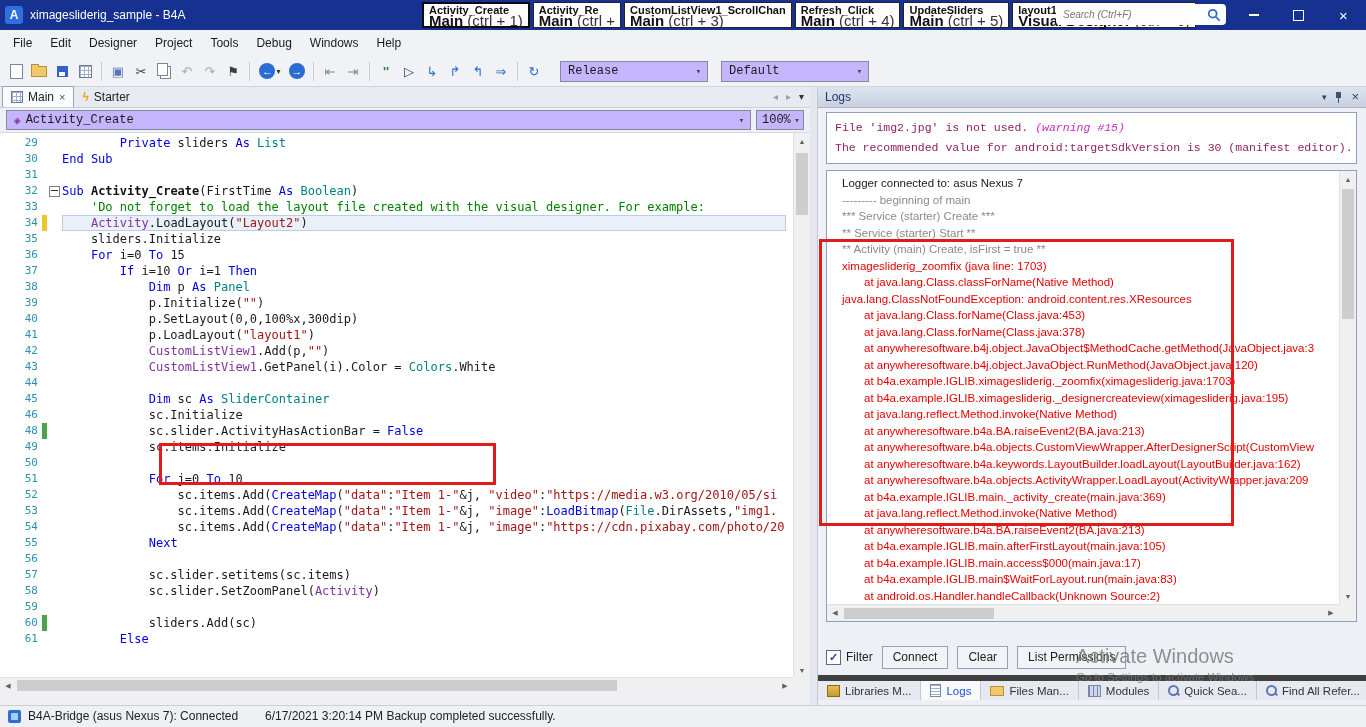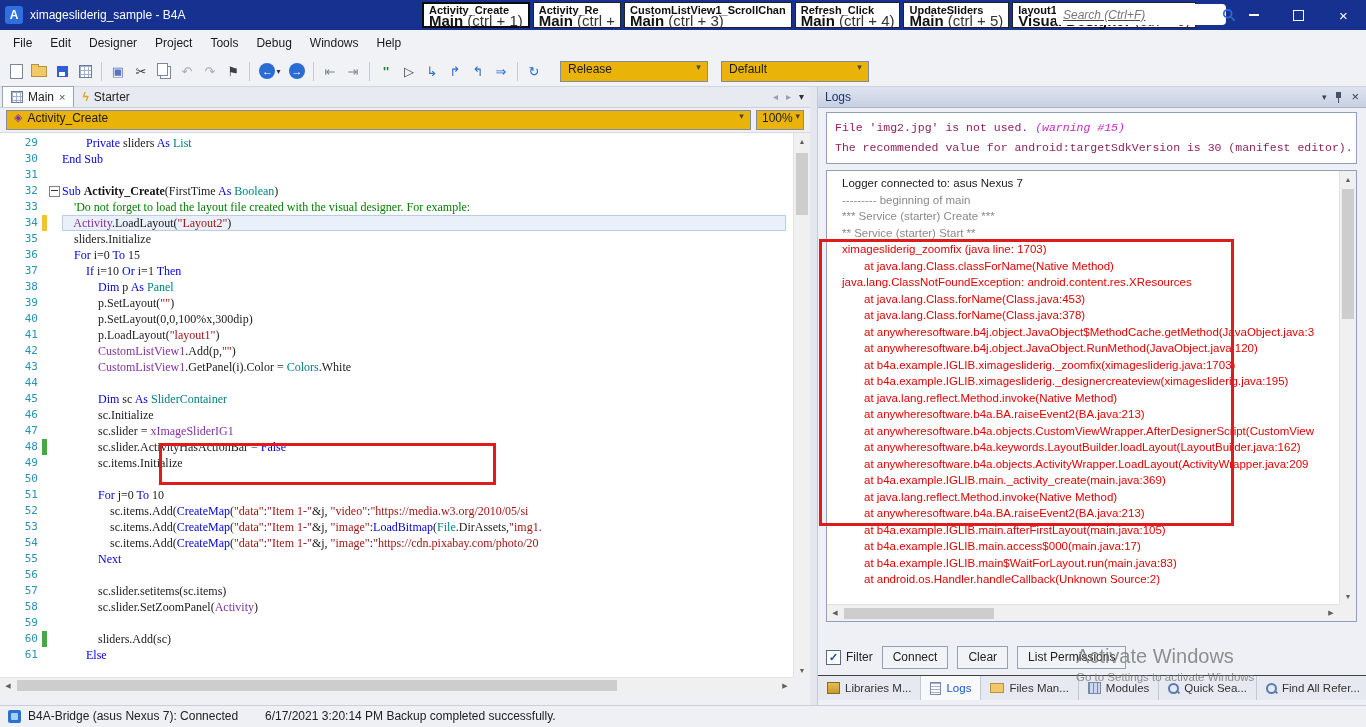--- a/index.html
+++ b/index.html
@@ -10,21 +10,21 @@
   .titlebar{position:absolute;left:0;top:0;width:1366px;height:30px;background:var(--titlebar,#16318F);}
   .title-logo{position:absolute;left:5px;top:6px;width:18px;height:18px;background:#2f6fe0;border-radius:3px;color:#fff;font-weight:bold;font-size:12px;display:flex;align-items:center;justify-content:center;}
   .title-text{position:absolute;left:30px;top:8px;color:#fff;font-size:12px;white-space:nowrap;}
   .header-tab-strip{position:absolute;left:422px;top:2px;height:26px;display:flex;gap:3px;}
   .htab{background:#fff;border:1px solid #222;padding:1px 5px;display:flex;flex-direction:column;justify-content:center;cursor:pointer;}
   .htab.active{border:2px solid #0b0b0b;}
   .htab-title{font-size:11px;font-weight:bold;color:#101010;line-height:12px;white-space:nowrap;}
   .htab-sub{font-size:15px;color:#333;line-height:10px;white-space:nowrap;}
   .htab-sub b{color:#111;}
   .search-box{position:absolute;right:140px;top:4px;width:160px;height:21px;background:#fff;border-radius:4px;display:flex;align-items:center;padding:0 5px;}
-  .search-box input{border:none;outline:none;flex:1;font-size:12px;font-style:italic;color:#444;font-family:"Liberation Sans",sans-serif;background:transparent;text-decoration:underline;}
+  .search-box input{border:none;outline:none;flex:1;font-size:10px;font-style:italic;color:#444;font-family:"Liberation Sans",sans-serif;background:transparent;}
   .search-box input::placeholder{color:#777;font-style:italic;}
   .win-controls{position:absolute;right:0;top:0;height:30px;display:flex;}
   .win-btn{width:45px;height:30px;display:flex;align-items:center;justify-content:center;color:#fff;cursor:pointer;}
   .wm-min{width:10px;height:2px;background:#fff;display:inline-block;}
   .wm-box{width:9px;height:9px;border:1px solid #fff;display:inline-block;}
   .wm-x{font-size:15px;line-height:15px;}
 
   
   .menubar{position:absolute;left:0;top:30px;width:1366px;height:26px;background:#f0f2f6;display:flex;align-items:center;padding-left:4px;box-sizing:border-box;}
   .menu-item{padding:4px 9px;font-size:12px;color:#1a1a1a;cursor:pointer;}
@@ -40,21 +40,21 @@
   .glyph.dark{color:#3a3f4a;}
   .g-page{width:11px;height:13px;background:#fff;border:1px solid #7a8699;display:inline-block;}
   .g-folder{width:14px;height:9px;background:#f3c869;border:1px solid #b9903c;display:inline-block;position:relative;}
   .g-folder::before{content:"";position:absolute;left:-1px;top:-3px;width:6px;height:2px;background:#f3c869;border:1px solid #b9903c;border-bottom:none;}
   .g-floppy{width:11px;height:11px;background:#2f5fd0;display:inline-block;position:relative;}
   .g-floppy::after{content:"";position:absolute;left:2px;bottom:1px;width:6px;height:4px;background:#fff;}
   .g-grid{width:11px;height:11px;display:inline-block;background:#fff;border:1px solid #6a7c9a;background-image:linear-gradient(#9fb0cc 1px,transparent 1px),linear-gradient(90deg,#9fb0cc 1px,transparent 1px);background-size:4px 4px;}
   .g-copy{width:9px;height:11px;background:#fff;border:1px solid #7a8699;display:inline-block;box-shadow:3px 3px 0 -1px #fff,3px 3px 0 0 #7a8699;margin-right:3px;margin-bottom:3px;}
   .nav-circle{width:16px;height:16px;border-radius:50%;background:#2b6cd4;color:#fff;font-size:11px;display:inline-flex;align-items:center;justify-content:center;}
   .mini-caret{font-size:8px;color:#333;margin-left:1px;}
-  .combo{height:21px;background:#eab308;border:1px solid #828b9c;display:flex;align-items:flex-start;font-size:12px;color:#1a1a1a;padding-left:7px;box-sizing:border-box;cursor:pointer;}
+  .combo{height:21px;background:#c4b5fd;border:1px solid #828b9c;display:flex;align-items:center;font-size:12px;color:#1a1a1a;padding-left:7px;box-sizing:border-box;cursor:pointer;font-family:Liberation Mono, monospace;}
   .combo .caret{margin-left:auto;width:17px;text-align:center;font-size:9px;color:#444;}
   .combo-release{width:148px;margin-left:14px;}
   .combo-default{width:148px;margin-left:12px;}
 
   
   .left-pane{position:absolute;left:0;top:87px;width:810px;height:618px;background:#eef0f4;}
   .doc-tabs{position:relative;height:21px;background:#e7eaf1;border-bottom:1px solid #c9ced9;display:flex;align-items:flex-end;padding-left:2px;box-sizing:border-box;}
   .dtab{height:20px;display:flex;align-items:center;gap:5px;padding:0 8px;font-size:12px;color:#222;cursor:pointer;}
   .dtab.active{background:#fbfcfe;border:1px solid #99a4b8;border-bottom:none;}
   .dtab-close{font-size:11px;color:#555;line-height:10px;}
@@ -72,21 +72,21 @@
   .code-wrap{position:relative;height:545px;background:#fff;overflow:hidden;border-top:1px solid #d6dae2;box-sizing:border-box;}
   .code-lines{padding-top:2px;}
   .code-row{display:flex;height:16px;line-height:16px;font-family:"DejaVu Sans Mono","Liberation Mono",monospace;font-size:12px;white-space:pre;}
   .ln{width:38px;text-align:right;color:var(--line_number,#2B91AF);padding-right:4px;flex:none;font-size:11px;}
   .mk{width:5px;flex:none;}
   .mk.y{background:#edc62f;}
   .mk.g{background:#4aa54a;}
   .fold{width:15px;flex:none;display:flex;align-items:center;justify-content:center;}
   .fold-box{width:9px;height:9px;border:1px solid #808080;background:#fff;position:relative;display:inline-block;}
   .fold-box::after{content:"";position:absolute;left:1px;right:1px;top:3px;height:1px;background:#333;}
-  .ct{flex:1;color:#1a1a1a;overflow:hidden;margin-right:24px;font-family:Liberation Serif, serif;}
+  .ct{flex:1;color:#1a1a1a;overflow:hidden;margin-right:24px;}
   .code-row.hl .ct{background:#e9f0fa;box-shadow:0 0 0 1px #b9cde6 inset;}
   .seg-k{color:var(--keyword,#0000E0);}
   .seg-t{color:var(--type_teal,#008080);}
   .seg-s{color:var(--string_maroon,#A31515);}
   .seg-c{color:var(--comment_green,#008000);}
   .seg-v{color:var(--identifier_purple,#8033A0);}
   .seg-b{color:#111;font-weight:bold;}
   .seg-n{color:#1a1a1a;}
 
   .sb{background:#f0f0f0;}
@@ -138,21 +138,21 @@
   .log-hscroll .right{right:0;}
   .log-hthumb{left:17px;width:150px;top:3px;height:11px;}
   .sb-corner{position:absolute;right:0;bottom:0;width:17px;height:17px;background:#f0f0f0;}
 
   .log-controls{position:absolute;left:8px;top:558px;width:531px;height:24px;display:flex;align-items:center;gap:9px;}
   .filter-check{display:flex;align-items:center;gap:5px;font-size:12px;color:#222;cursor:pointer;}
   .cb{width:13px;height:13px;background:#fff;border:1px solid #5a6a86;display:inline-flex;align-items:center;justify-content:center;}
   .cb .check{color:#1a4ab0;font-size:11px;line-height:11px;font-weight:bold;}
   .btn{height:23px;padding:0 10px;background:#f2f3f6;border:1px solid #93a0b5;font-size:12px;color:#222;font-family:"Liberation Sans",sans-serif;cursor:pointer;}
 
-  .panel-tabs{position:absolute;left:0;right:0;top:588px;height:25px;background:#e6e9f0;border-top:1px solid #404040;display:flex;box-sizing:border-box;}
+  .panel-tabs{position:absolute;left:0;right:0;top:588px;height:25px;background:#e6e9f0;border-top:6px solid #404040;display:flex;box-sizing:border-box;}
   .ptab{display:flex;align-items:center;gap:5px;padding:0 9px;font-size:11.5px;color:#333;border-right:1px solid #c2c9d6;white-space:nowrap;cursor:pointer;}
   .ptab.active{background:#f8f9fb;color:#1f55cc;}
   .pt-ico{display:inline-block;}
   .book-icon{width:11px;height:10px;background:linear-gradient(#e4bd55,#c89a2e);border:1px solid #8a6a1a;}
   .logs-icon{width:9px;height:11px;background:#fff;border:1px solid #7a89a8;background-image:linear-gradient(#9fb0cc 1px,transparent 1px);background-size:100% 3px;}
   .folder-icon{width:12px;height:8px;background:#f3c869;border:1px solid #b9903c;position:relative;}
   .modules-icon{width:11px;height:10px;background:#cdd6ea;border:1px solid #7a89a8;background-image:linear-gradient(90deg,#7a89a8 1px,transparent 1px);background-size:4px 100%;}
   .search-icon{width:7px;height:7px;border:2px solid #5a7ab0;border-radius:50%;position:relative;}
   .search-icon::after{content:"";position:absolute;left:6px;top:6px;width:4px;height:2px;background:#5a7ab0;transform:rotate(45deg);}
 
@@ -353,29 +353,28 @@
           <div class="code-row"><span class="ln">29</span><span class="mk"></span><span class="fold"></span><span class="ct"><span class="seg-n">        </span><span class="seg-k">Private</span><span class="seg-n"> sliders </span><span class="seg-k">As</span><span class="seg-n"> </span><span class="seg-t">List</span></span></div>
           <div class="code-row"><span class="ln">30</span><span class="mk"></span><span class="fold"></span><span class="ct"><span class="seg-k">End Sub</span></span></div>
           <div class="code-row"><span class="ln">31</span><span class="mk"></span><span class="fold"></span><span class="ct"></span></div>
           <div class="code-row"><span class="ln">32</span><span class="mk"></span><span class="fold"><span class="fold-box"></span></span><span class="ct"><span class="seg-k">Sub</span><span class="seg-n"> </span><span class="seg-b">Activity_Create</span><span class="seg-n">(FirstTime </span><span class="seg-k">As</span><span class="seg-n"> </span><span class="seg-t">Boolean</span><span class="seg-n">)</span></span></div>
           <div class="code-row"><span class="ln">33</span><span class="mk"></span><span class="fold"></span><span class="ct"><span class="seg-n">    </span><span class="seg-c">'Do not forget to load the layout file created with the visual designer. For example:</span></span></div>
           <div class="code-row hl"><span class="ln">34</span><span class="mk y"></span><span class="fold"></span><span class="ct"><span class="seg-n">    </span><span class="seg-v">Activity</span><span class="seg-n">.LoadLayout(</span><span class="seg-s">"Layout2"</span><span class="seg-n">)</span></span></div>
           <div class="code-row"><span class="ln">35</span><span class="mk"></span><span class="fold"></span><span class="ct"><span class="seg-n">    sliders.Initialize</span></span></div>
           <div class="code-row"><span class="ln">36</span><span class="mk"></span><span class="fold"></span><span class="ct"><span class="seg-n">    </span><span class="seg-k">For</span><span class="seg-n"> i=0 </span><span class="seg-k">To</span><span class="seg-n"> 15</span></span></div>
           <div class="code-row"><span class="ln">37</span><span class="mk"></span><span class="fold"></span><span class="ct"><span class="seg-n">        </span><span class="seg-k">If</span><span class="seg-n"> i=10 </span><span class="seg-k">Or</span><span class="seg-n"> i=1 </span><span class="seg-k">Then</span></span></div>
           <div class="code-row"><span class="ln">38</span><span class="mk"></span><span class="fold"></span><span class="ct"><span class="seg-n">            </span><span class="seg-k">Dim</span><span class="seg-n"> p </span><span class="seg-k">As</span><span class="seg-n"> </span><span class="seg-t">Panel</span></span></div>
-          <div class="code-row"><span class="ln">39</span><span class="mk"></span><span class="fold"></span><span class="ct"><span class="seg-n">            p.SetLayout(</span><span class="seg-s">""</span><span class="seg-n">)</span></span></div>
+          <div class="code-row"><span class="ln">39</span><span class="mk"></span><span class="fold"></span><span class="ct"><span class="seg-n">            p.Initialize(</span><span class="seg-s">""</span><span class="seg-n">)</span></span></div>
           <div class="code-row"><span class="ln">40</span><span class="mk"></span><span class="fold"></span><span class="ct"><span class="seg-n">            p.SetLayout(0,0,100%x,300dip)</span></span></div>
           <div class="code-row"><span class="ln">41</span><span class="mk"></span><span class="fold"></span><span class="ct"><span class="seg-n">            p.LoadLayout(</span><span class="seg-s">"layout1"</span><span class="seg-n">)</span></span></div>
           <div class="code-row"><span class="ln">42</span><span class="mk"></span><span class="fold"></span><span class="ct"><span class="seg-n">            </span><span class="seg-v">CustomListView1</span><span class="seg-n">.Add(p,</span><span class="seg-s">""</span><span class="seg-n">)</span></span></div>
           <div class="code-row"><span class="ln">43</span><span class="mk"></span><span class="fold"></span><span class="ct"><span class="seg-n">            </span><span class="seg-v">CustomListView1</span><span class="seg-n">.GetPanel(i).Color = </span><span class="seg-t">Colors</span><span class="seg-n">.White</span></span></div>
           <div class="code-row"><span class="ln">44</span><span class="mk"></span><span class="fold"></span><span class="ct"></span></div>
           <div class="code-row"><span class="ln">45</span><span class="mk"></span><span class="fold"></span><span class="ct"><span class="seg-n">            </span><span class="seg-k">Dim</span><span class="seg-n"> sc </span><span class="seg-k">As</span><span class="seg-n"> </span><span class="seg-t">SliderContainer</span></span></div>
           <div class="code-row"><span class="ln">46</span><span class="mk"></span><span class="fold"></span><span class="ct"><span class="seg-n">            sc.Initialize</span></span></div>
-          <div class="code-row"><span class="ln">47</span><span class="mk"></span><span class="fold"></span><span class="ct"><span class="seg-n">            sc.slider = </span><span class="seg-v">xImageSliderIG1</span></span></div>
           <div class="code-row"><span class="ln">48</span><span class="mk g"></span><span class="fold"></span><span class="ct"><span class="seg-n">            sc.slider.ActivityHasActionBar = </span><span class="seg-k">False</span></span></div>
           <div class="code-row"><span class="ln">49</span><span class="mk"></span><span class="fold"></span><span class="ct"><span class="seg-n">            sc.items.Initialize</span></span></div>
           <div class="code-row"><span class="ln">50</span><span class="mk"></span><span class="fold"></span><span class="ct"></span></div>
           <div class="code-row"><span class="ln">51</span><span class="mk"></span><span class="fold"></span><span class="ct"><span class="seg-n">            </span><span class="seg-k">For</span><span class="seg-n"> j=0 </span><span class="seg-k">To</span><span class="seg-n"> 10</span></span></div>
           <div class="code-row"><span class="ln">52</span><span class="mk"></span><span class="fold"></span><span class="ct"><span class="seg-n">                sc.items.Add(</span><span class="seg-k">CreateMap</span><span class="seg-n">(</span><span class="seg-s">"data"</span><span class="seg-n">:</span><span class="seg-s">"Item 1-"</span><span class="seg-n">&amp;j, </span><span class="seg-s">"video"</span><span class="seg-n">:</span><span class="seg-s">"https://media.w3.org/2010/05/si</span></span></div>
           <div class="code-row"><span class="ln">53</span><span class="mk"></span><span class="fold"></span><span class="ct"><span class="seg-n">                sc.items.Add(</span><span class="seg-k">CreateMap</span><span class="seg-n">(</span><span class="seg-s">"data"</span><span class="seg-n">:</span><span class="seg-s">"Item 1-"</span><span class="seg-n">&amp;j, </span><span class="seg-s">"image"</span><span class="seg-n">:</span><span class="seg-k">LoadBitmap</span><span class="seg-n">(</span><span class="seg-t">File</span><span class="seg-n">.DirAssets,</span><span class="seg-s">"img1.</span></span></div>
           <div class="code-row"><span class="ln">54</span><span class="mk"></span><span class="fold"></span><span class="ct"><span class="seg-n">                sc.items.Add(</span><span class="seg-k">CreateMap</span><span class="seg-n">(</span><span class="seg-s">"data"</span><span class="seg-n">:</span><span class="seg-s">"Item 1-"</span><span class="seg-n">&amp;j, </span><span class="seg-s">"image"</span><span class="seg-n">:</span><span class="seg-s">"https://cdn.pixabay.com/photo/20</span></span></div>
           <div class="code-row"><span class="ln">55</span><span class="mk"></span><span class="fold"></span><span class="ct"><span class="seg-n">            </span><span class="seg-k">Next</span></span></div>
           <div class="code-row"><span class="ln">56</span><span class="mk"></span><span class="fold"></span><span class="ct"></span></div>
           <div class="code-row"><span class="ln">57</span><span class="mk"></span><span class="fold"></span><span class="ct"><span class="seg-n">            sc.slider.setitems(sc.items)</span></span></div>
@@ -413,20 +412,21 @@
           <div class="warn-line"><span class="warn-main">File 'img2.jpg' is not used. </span><span class="warn-tag">(warning #15)</span></div>
           <div class="warn-line"><span class="warn-main">The recommended value for android:targetSdkVersion is 30 (manifest editor). </span><span class="warn-tag">(warning #31)</span></div>
         </div>
     </div>
     <div class="log-box">
       <div class="log-content">
           <div class="log-line">Logger connected to:  asus Nexus 7</div>
           <div class="log-line gray">--------- beginning of main</div>
           <div class="log-line gray">*** Service (starter) Create ***</div>
           <div class="log-line gray">** Service (starter) Start **</div>
+          <div class="log-line gray">** Activity (main) Create, isFirst = true **</div>
           <div class="log-line red">ximagesliderig_zoomfix (java line: 1703)</div>
           <div class="log-line red ind">at java.lang.Class.classForName(Native Method)</div>
           <div class="log-line red">java.lang.ClassNotFoundException: android.content.res.XResources</div>
           <div class="log-line red ind">at java.lang.Class.forName(Class.java:453)</div>
           <div class="log-line red ind">at java.lang.Class.forName(Class.java:378)</div>
           <div class="log-line red ind">at anywheresoftware.b4j.object.JavaObject$MethodCache.getMethod(JavaObject.java:3</div>
           <div class="log-line red ind">at anywheresoftware.b4j.object.JavaObject.RunMethod(JavaObject.java:120)</div>
           <div class="log-line red ind">at b4a.example.IGLIB.ximagesliderig._zoomfix(ximagesliderig.java:1703)</div>
           <div class="log-line red ind">at b4a.example.IGLIB.ximagesliderig._designercreateview(ximagesliderig.java:195)</div>
           <div class="log-line red ind">at java.lang.reflect.Method.invoke(Native Method)</div>

